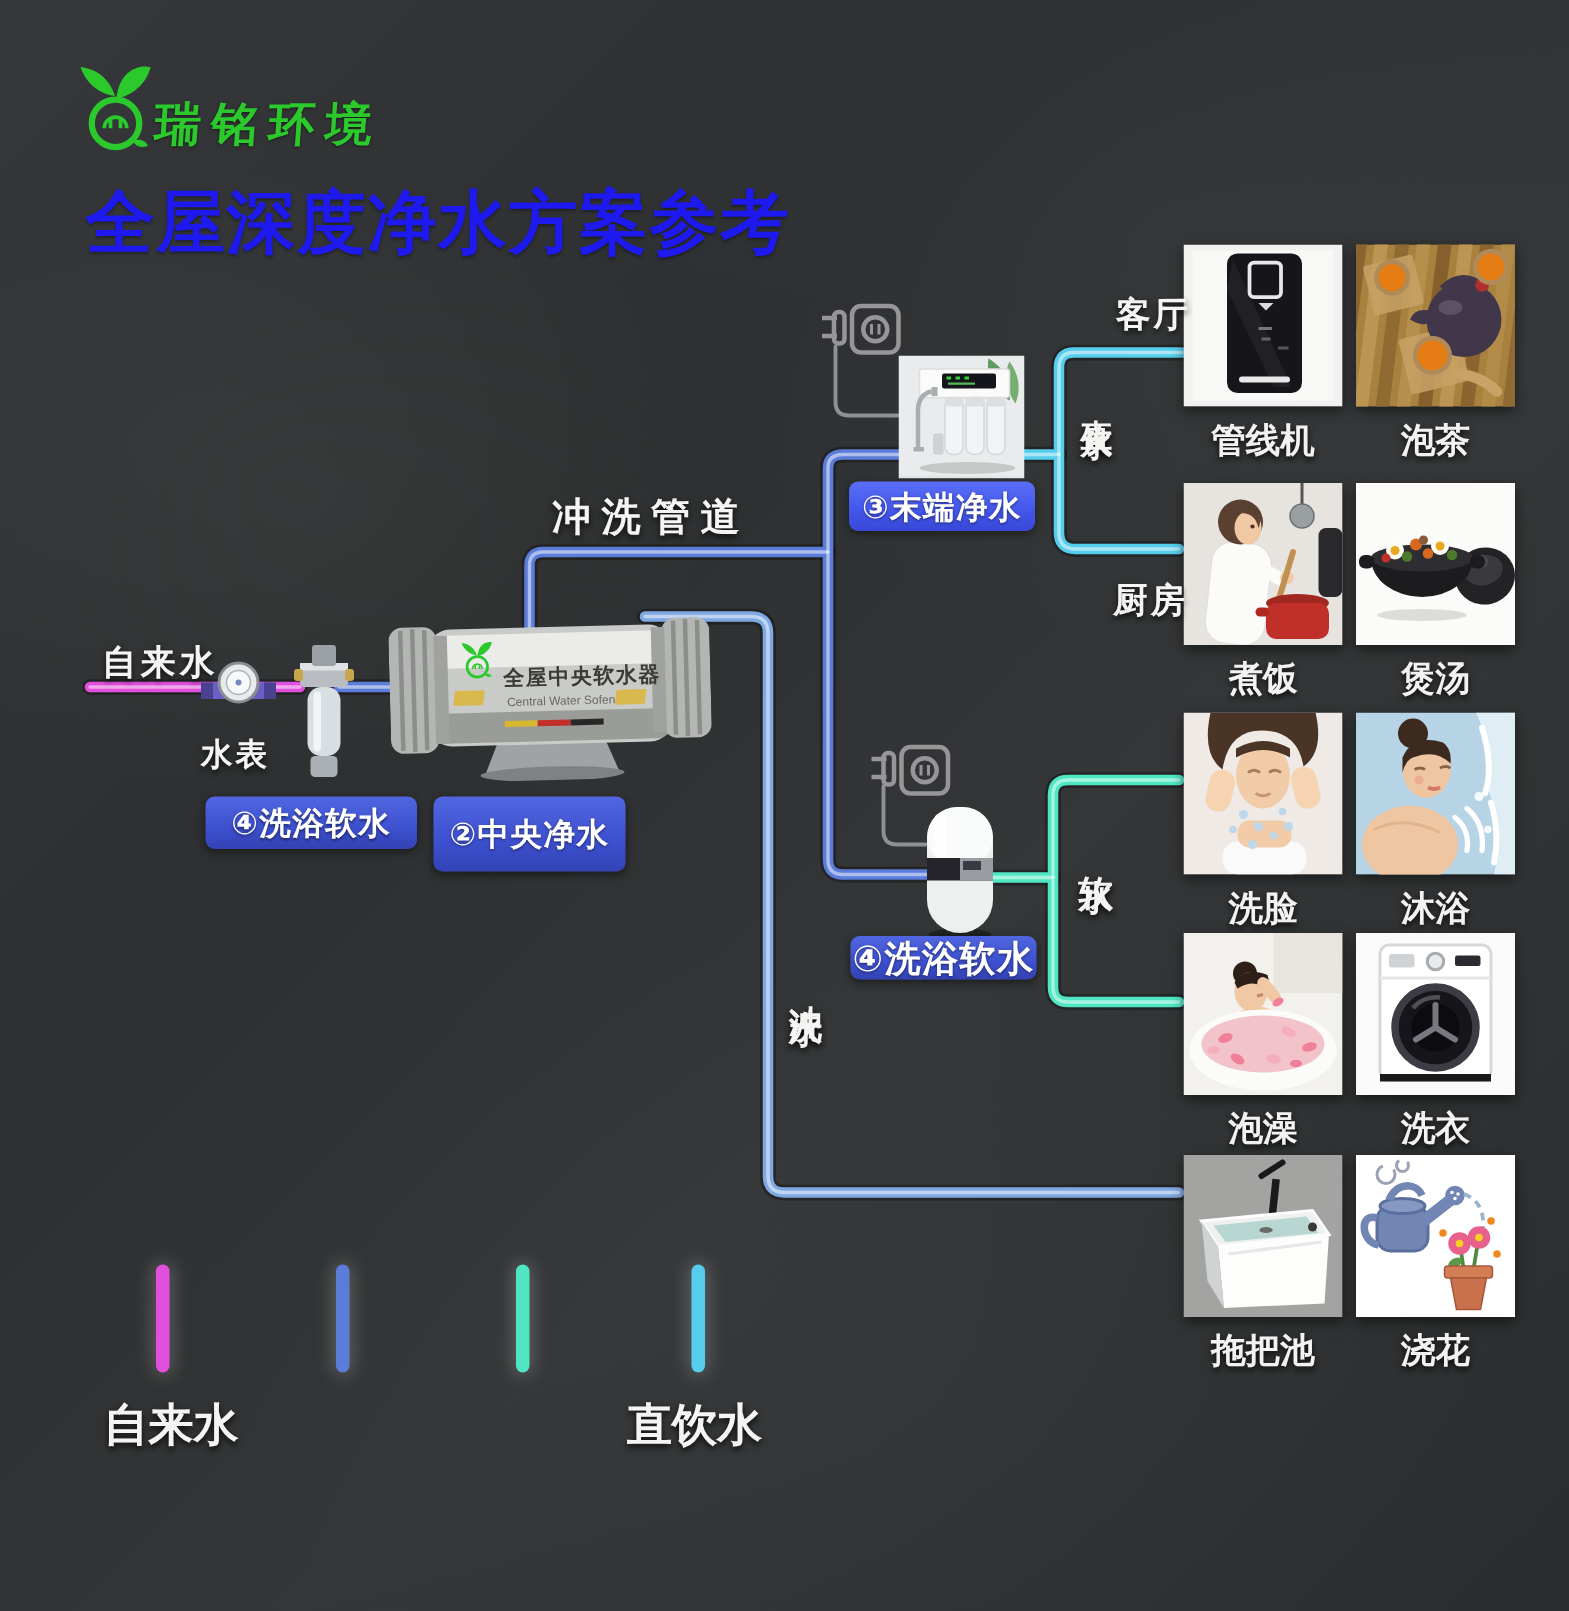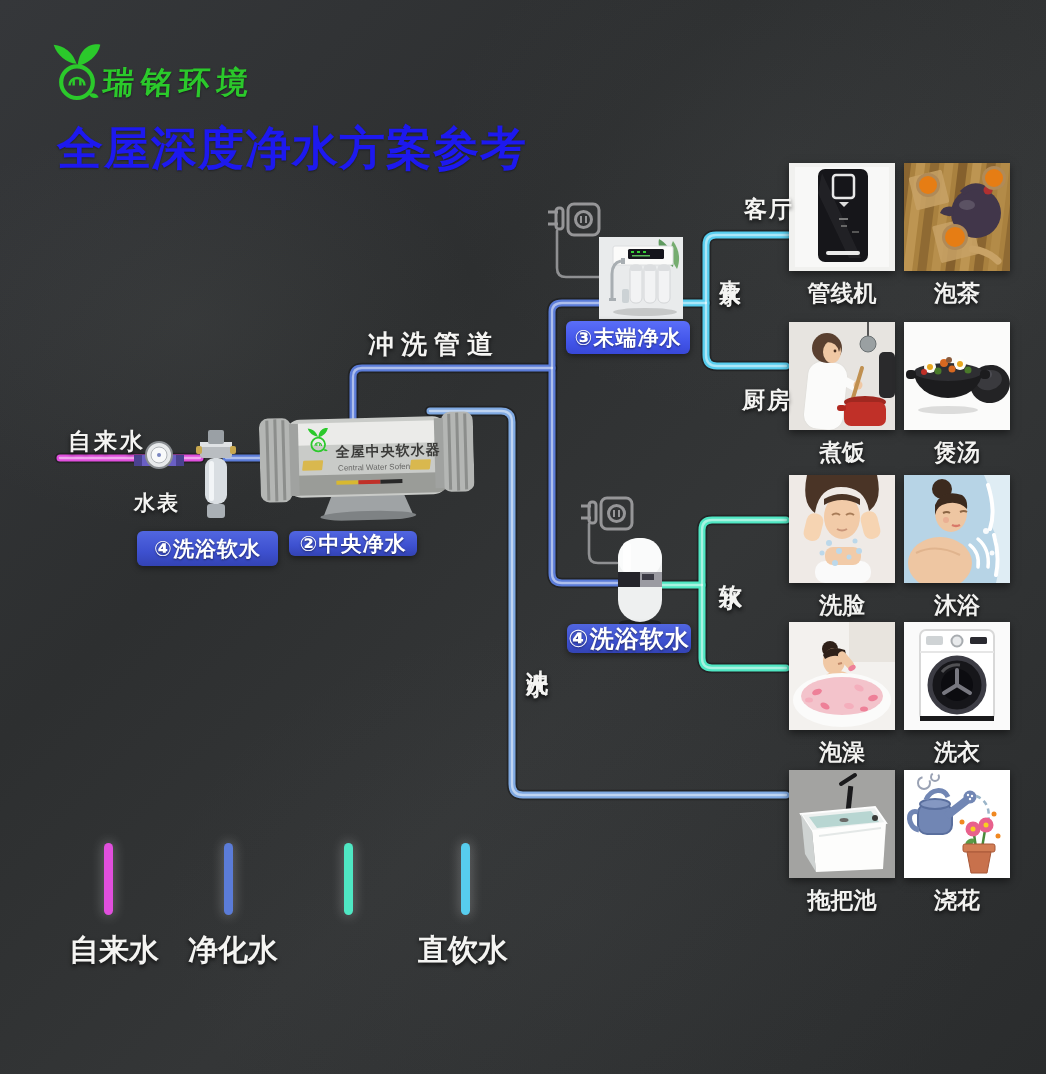--- a/index.html
+++ b/index.html
@@ -210,21 +210,21 @@
     <ellipse cx="25" cy="87" rx="21" ry="4" fill="#000" opacity=".35"></ellipse>
     <rect x="3" y="2" width="44" height="84" rx="22" fill="#eef0f0"></rect>
     <rect x="3" y="2" width="44" height="40" rx="20" fill="#fafbfb"></rect>
     <rect x="3" y="36" width="44" height="15" fill="#24242a"></rect>
     <rect x="25" y="36" width="22" height="15" fill="#9b9ba2"></rect>
     <rect x="27" y="38" width="12" height="6" fill="#3a3a44"></rect>
     <rect x="8" y="6" width="8" height="30" rx="4" fill="#ffffff" opacity=".8"></rect>
   </svg>
 
   <div class="abs badge" style="left:137px;top:531px;width:141px;height:35px">④洗浴软水</div>
-  <div class="abs badge" style="left:289px;top:531px;width:128px;height:25px">②中央净水</div>
+  <div class="abs badge" style="left:289px;top:531px;width:128px;height:50px">②中央净水</div>
   <div class="abs badge bright" style="left:566px;top:321px;width:124px;height:33px">③末端净水</div>
   <div class="abs badge" style="left:567px;top:624px;width:124px;height:29px;font-size:24px">④洗浴软水</div>
 
   <div class="abs lbl" style="left:68px;top:426px;font-size:23px;letter-spacing:3px">自来水</div>
   <div class="abs lbl" style="left:134px;top:489px;font-size:21px;letter-spacing:2px">水表</div>
   <div class="abs lbl" style="left:368px;top:327px;font-size:26px;letter-spacing:7px">冲洗管道</div>
   <div class="abs lbl" style="left:744px;top:194px;font-size:23px;letter-spacing:2px">客厅</div>
   <div class="abs lbl vlabel" style="left:716px;top:263px;font-size:21px">直饮水</div>
   <div class="abs lbl" style="left:742px;top:385px;font-size:23px;letter-spacing:2px">厨房</div>
   <div class="abs lbl vlabel" style="left:716px;top:565px;font-size:23px">软水</div>
@@ -455,15 +455,14 @@
       <path d="M63,82 h24 l-4,21 h-16 Z" fill="#c8714c" stroke="#a85838"></path>
     </svg>
     <div class="cap">浇花</div>
   </div>
 
   <div class="abs leg-bar" style="left: 104px; top: 843px; background: rgb(225, 79, 221);"></div>
   <div class="abs leg-bar" style="left: 224px; top: 843px; background: rgb(91, 124, 216);"></div>
   <div class="abs leg-bar" style="left: 344px; top: 843px; background: rgb(79, 231, 195);"></div>
   <div class="abs leg-bar" style="left: 461px; top: 843px; background: rgb(87, 205, 238);"></div>
   <div class="abs leg-lbl" style="left:54px;top:930px">自来水</div>
-  <div class="abs leg-lbl" style="left:173px;top:930px">净化水</div>
   <div class="abs leg-lbl" style="left:403px;top:930px">直饮水</div>
 </div>
 
 </body></html>

